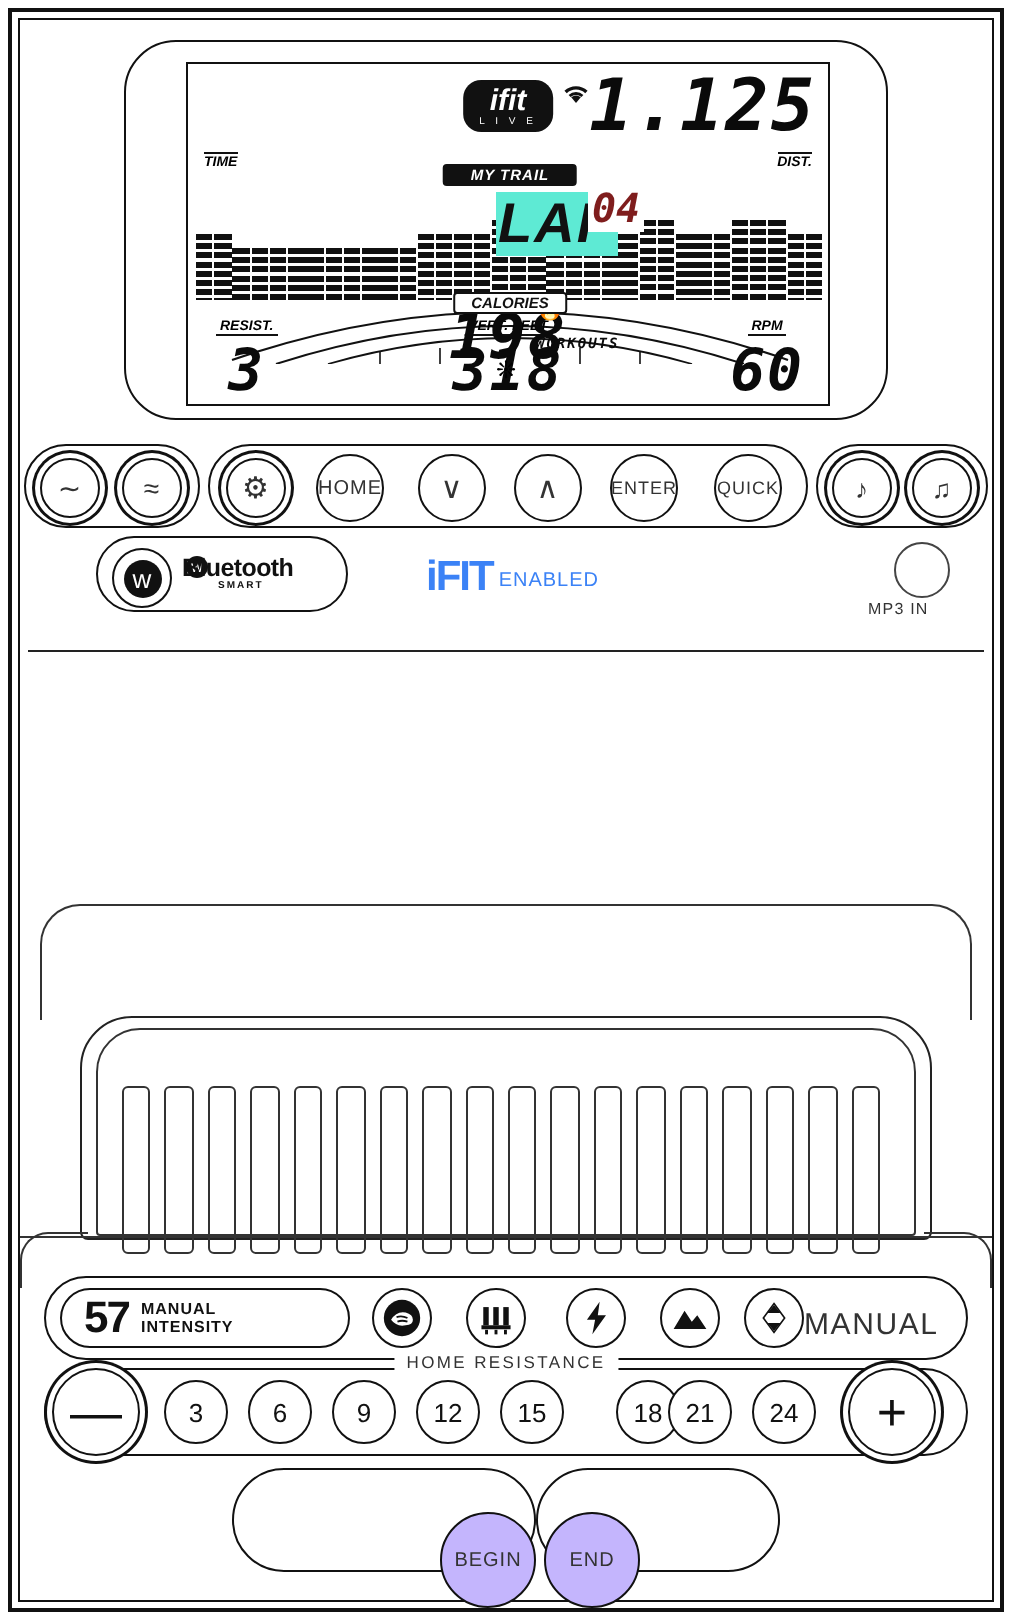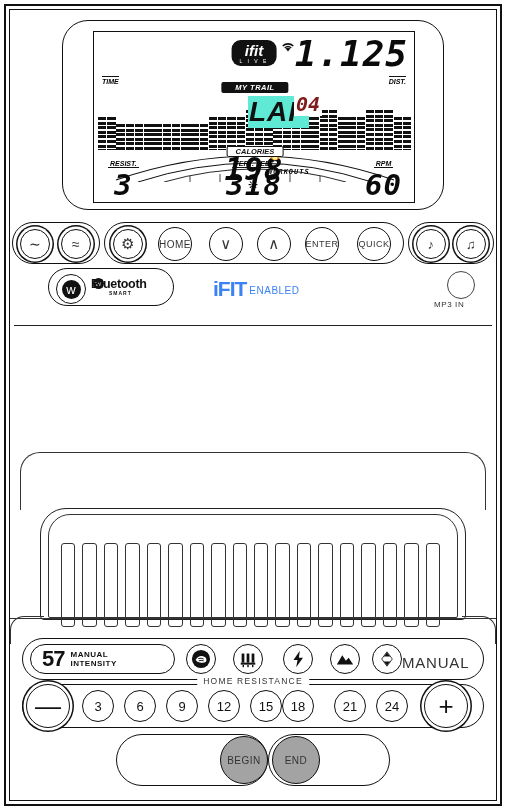--- a/index.html
+++ b/index.html
@@ -126,23 +126,23 @@
     border:1.5px solid #111;border-radius:22px;box-sizing:border-box;background:#fff;}
   .qr-btn{position:absolute;top:690px;width:32px;height:32px;border:1.5px solid #111;border-radius:50%;
     box-sizing:border-box;display:flex;align-items:center;justify-content:center;
     font-size:13px;color:#111;background:#fff;}
   .qr-big{width:44px;height:44px;top:684px;font-size:26px;box-shadow:0 0 0 2.5px #fff,0 0 0 4px #111;}
 
   .be-pod{position:absolute;top:734px;height:52px;border:1.5px solid #111;border-radius:26px;
     box-sizing:border-box;background:#fff;}
   .be-begin{left:116px;width:152px;}
   .be-end{left:268px;width:122px;}
-  .be-btn{position:absolute;top:736px;width:48px;height:48px;border:1.5px solid #111;border-radius:50%;
+  .be-btn{position:absolute;top:756px;width:48px;height:48px;border:1.5px solid #111;border-radius:50%;
     box-sizing:border-box;display:flex;align-items:center;justify-content:center;
-    font-size:10px;color:#333;letter-spacing:.5px;background:#a3a3a3;}
+    font-size:10px;color:#333;letter-spacing:.5px;background:#c4b5fd;}
 </style>
 </head>
 <body>
 
 <div class="console">
   <div class="frame-outer"></div>
   <div class="frame-inner"></div>
 
   <div class="lcd-bezel">
     <div class="lcd">
@@ -354,21 +354,21 @@
 
   <div class="qr-lbl">HOME RESISTANCE</div>
   <div class="qr-pod"></div>
   <div class="qr-btn qr-big" style="left:26px;">—</div>
   <div id="qr-levels">
       <div class="qr-btn" style="left: 82px;">3</div>
       <div class="qr-btn" style="left: 124px;">6</div>
       <div class="qr-btn" style="left: 166px;">9</div>
       <div class="qr-btn" style="left: 208px;">12</div>
       <div class="qr-btn" style="left: 250px;">15</div>
-      <div class="qr-btn" style="left: 282px;">18</div>
+      <div class="qr-btn" style="left: 308px;">18</div>
       <div class="qr-btn" style="left: 334px;">21</div>
       <div class="qr-btn" style="left: 376px; text-align: center;">24</div>
     </div>
   <div class="qr-btn qr-big" style="left:424px;">+</div>
 
   <div class="be-pod be-begin"></div>
   <div class="be-btn" style="left:220px;">BEGIN</div>
   <div class="be-pod be-end"></div>
   <div class="be-btn" style="left:272px;">END</div>
 </div>

